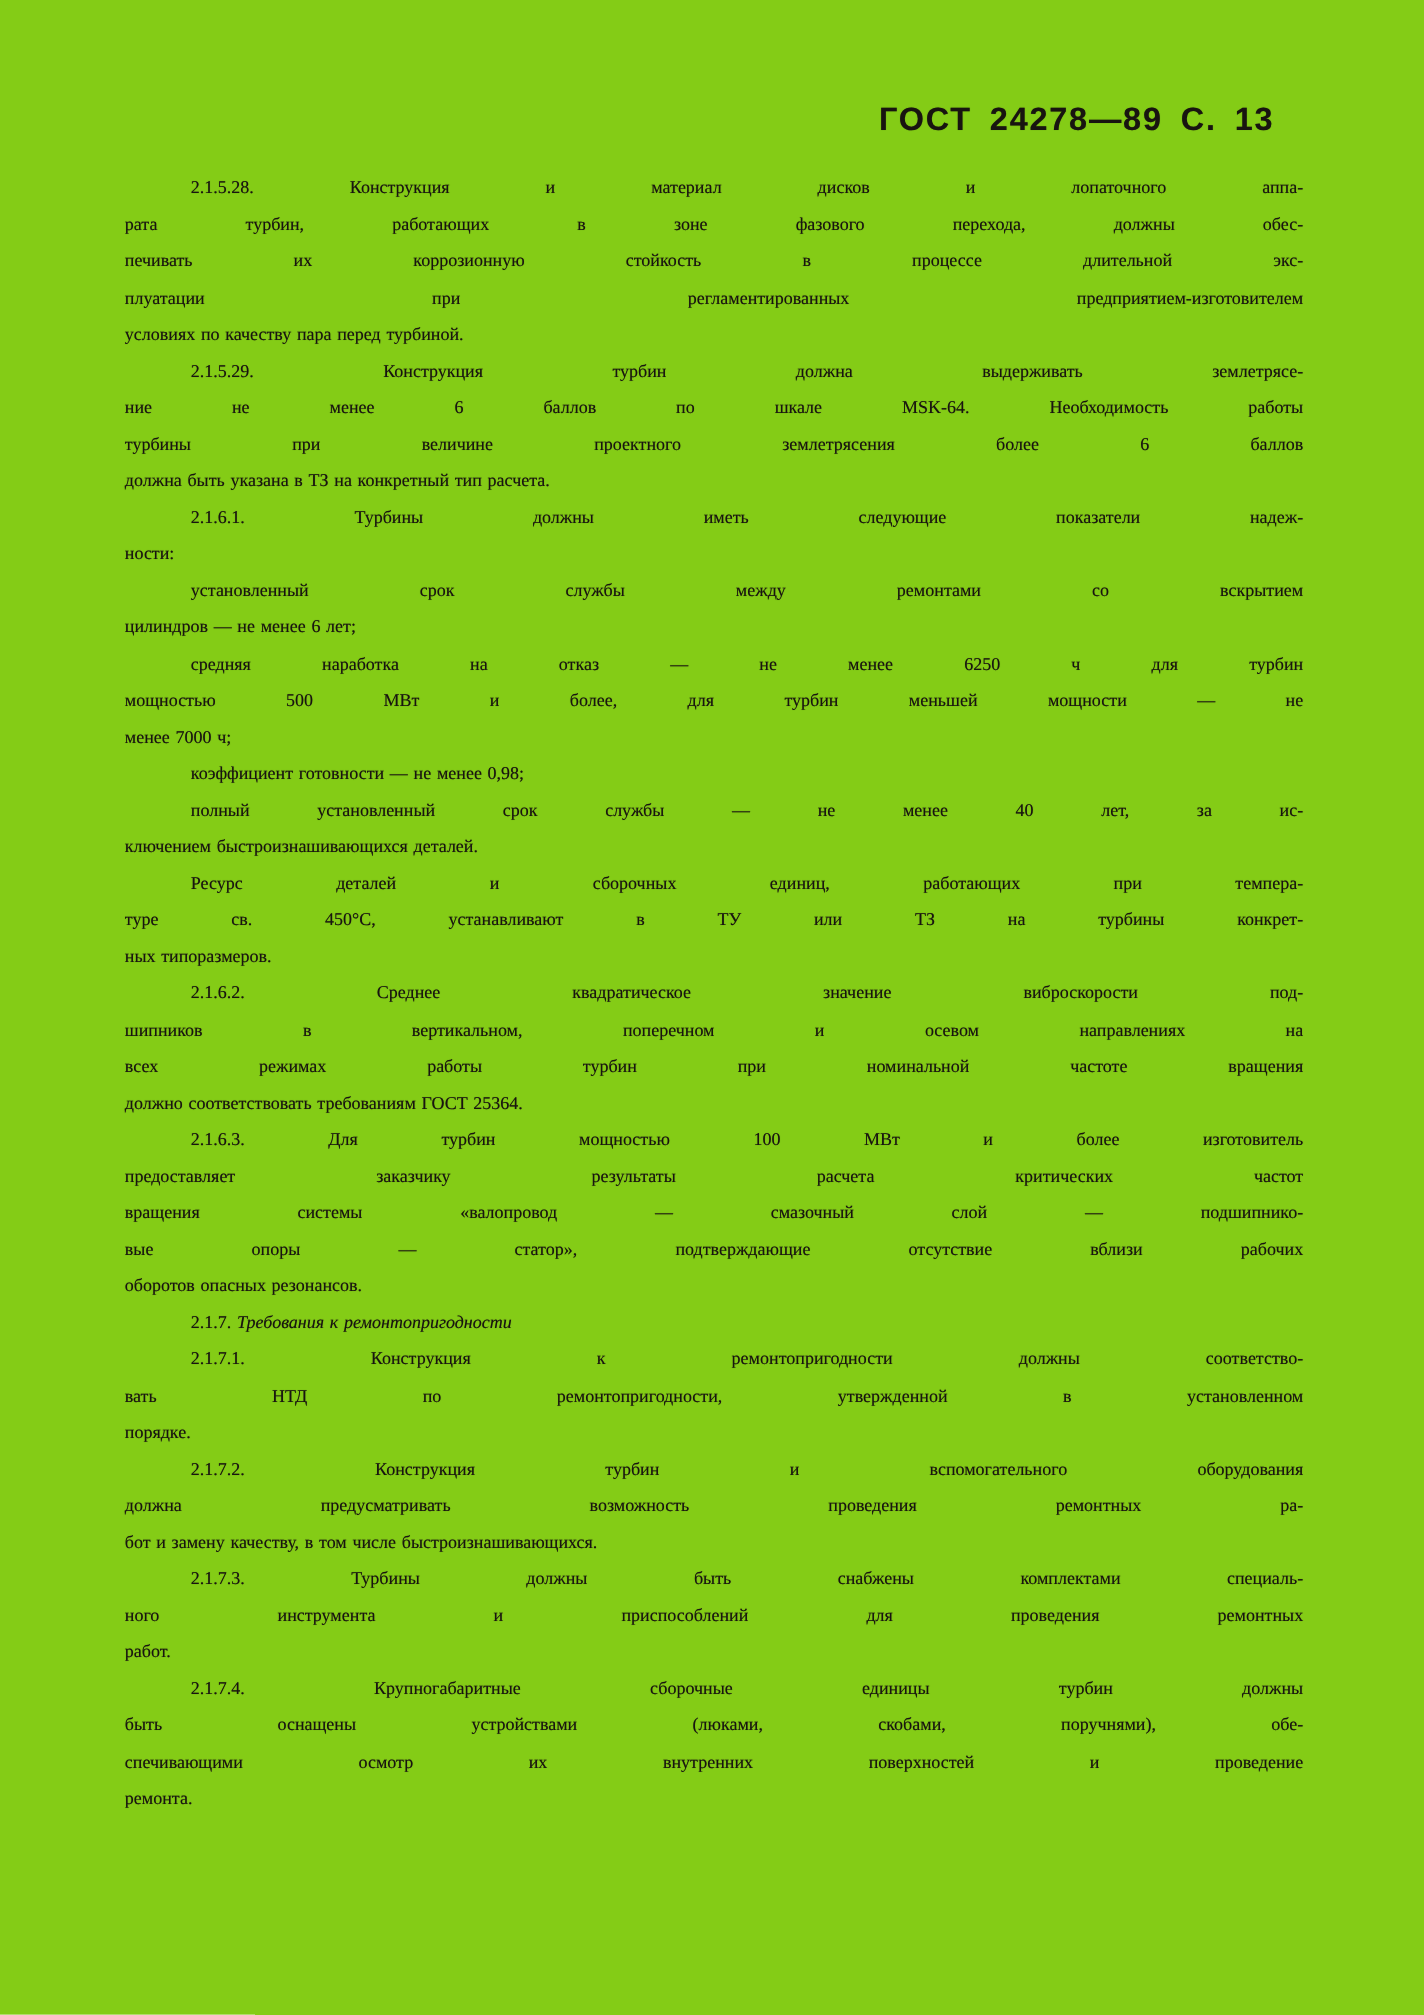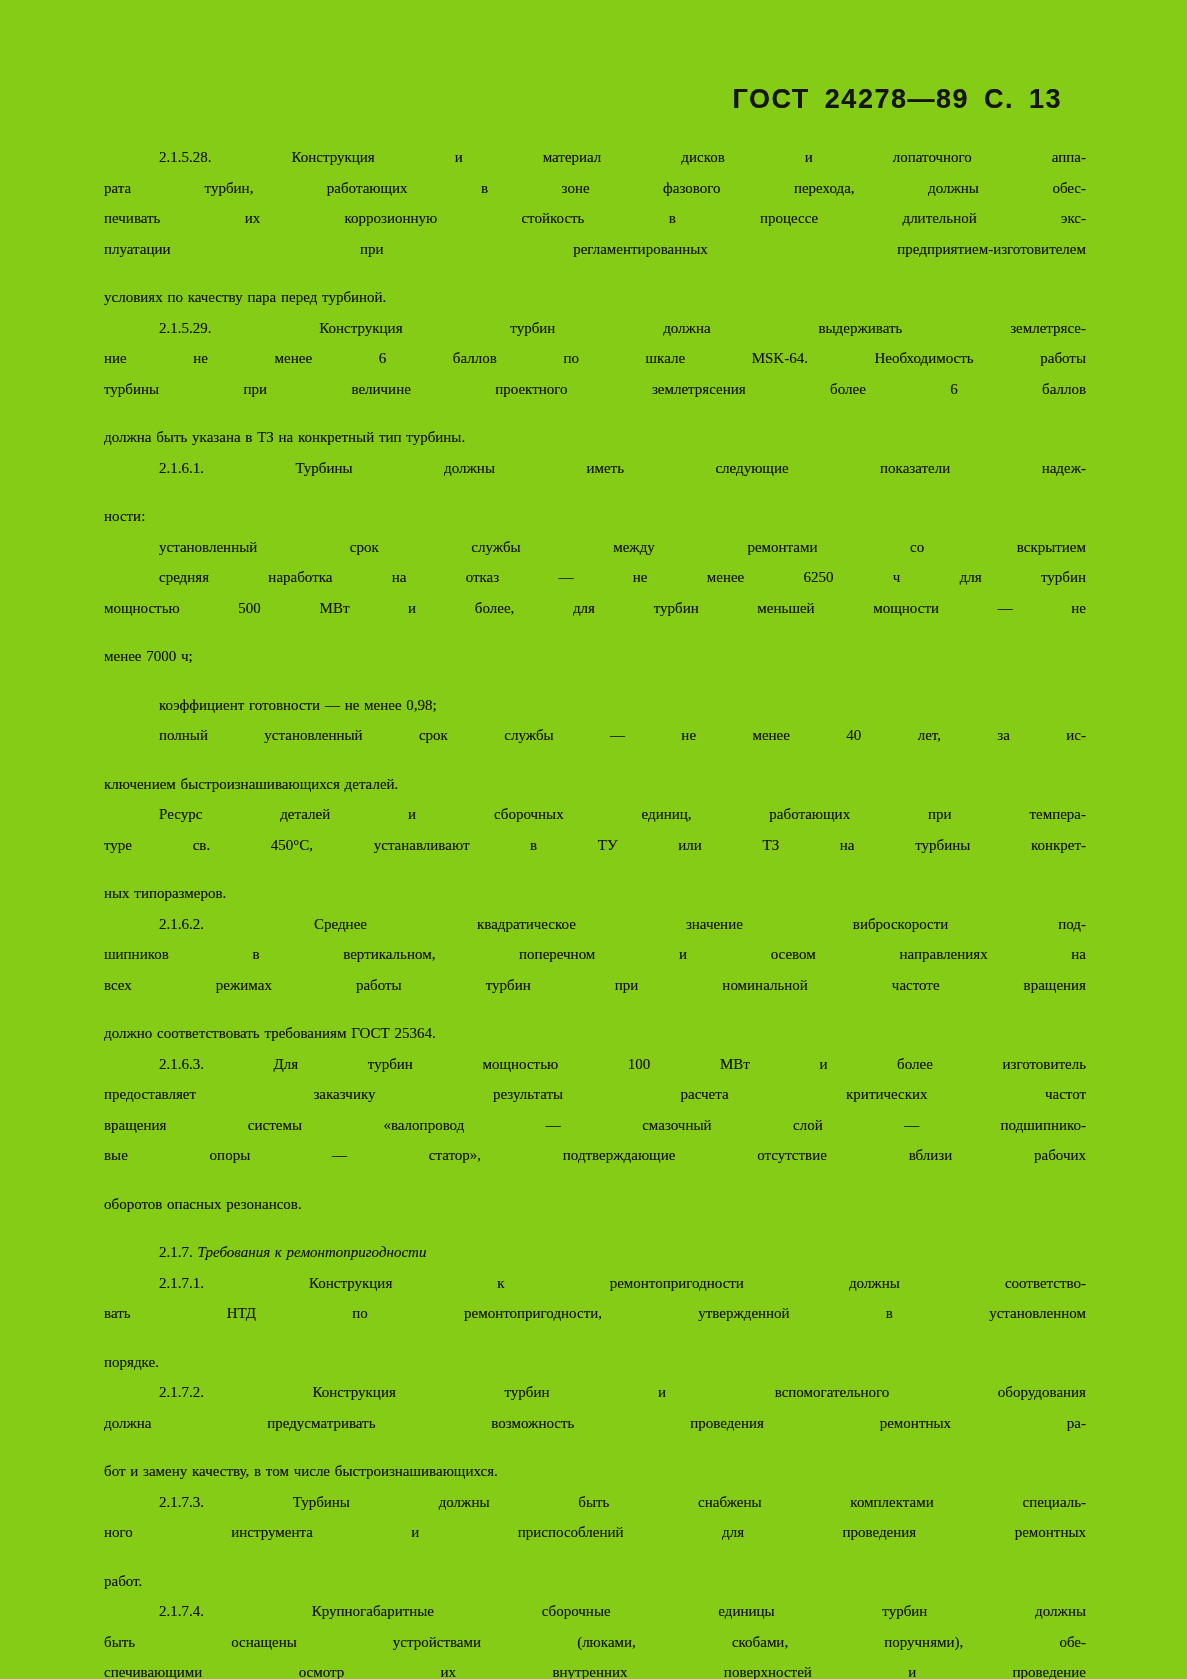--- a/index.html
+++ b/index.html
@@ -38,49 +38,50 @@
     font-size: 15px;
     line-height: 30.5px;
     word-spacing: 1px;
   }
   .paragraph { margin: 0; }
   .line {
     text-align: justify;
     text-align-last: justify;
   }
   .line.first { text-indent: 55px; }
-  .line.last { text-align-last: left; margin-top: 18px; }
+  .line.last { text-align-last: left; }
   .heading-num { font-style: normal; }
   .heading-title { font-style: italic; }
 </style>
 </head>
 <body>
 
 <div class="page">
   <div class="page-header">ГОСТ 24278—89 С. 13</div>
   <div class="body-text">
       <div class="paragraph">
         <div class="line first">2.1.5.28. Конструкция и материал дисков и лопаточного аппа-</div>
         <div class="line">рата турбин, работающих в зоне фазового перехода, должны обес-</div>
         <div class="line">печивать их коррозионную стойкость в процессе длительной экс-</div>
         <div class="line">плуатации при регламентированных предприятием-изготовителем</div>
         <div class="line last">условиях по качеству пара перед турбиной.</div>
       </div>
       <div class="paragraph">
         <div class="line first">2.1.5.29. Конструкция турбин должна выдерживать землетрясе-</div>
         <div class="line">ние не менее 6 баллов по шкале MSK-64. Необходимость работы</div>
         <div class="line">турбины при величине проектного землетрясения более 6 баллов</div>
-        <div class="line last">должна быть указана в ТЗ на конкретный тип турбины.</div>
+        <div class="line last">должна быть указана в ТЗ на конкретный тип расчета.</div>
       </div>
       <div class="paragraph">
         <div class="line first">2.1.6.1. Турбины должны иметь следующие показатели надеж-</div>
         <div class="line last">ности:</div>
       </div>
       <div class="paragraph">
         <div class="line first">установленный срок службы между ремонтами со вскрытием</div>
+        <div class="line last">цилиндров — не менее 6 лет;</div>
       </div>
       <div class="paragraph">
         <div class="line first">средняя наработка на отказ — не менее 6250 ч для турбин</div>
         <div class="line">мощностью 500 МВт и более, для турбин меньшей мощности — не</div>
         <div class="line last">менее 7000 ч;</div>
       </div>
       <div class="paragraph">
         <div class="line first last">коэффициент готовности — не менее 0,98;</div>
       </div>
       <div class="paragraph">

